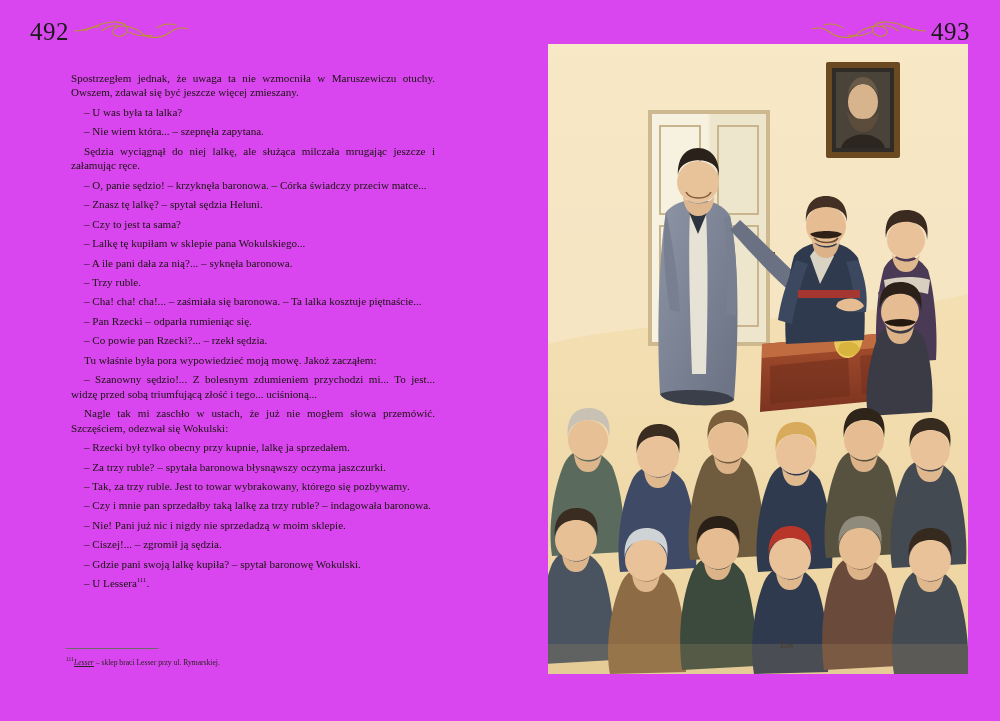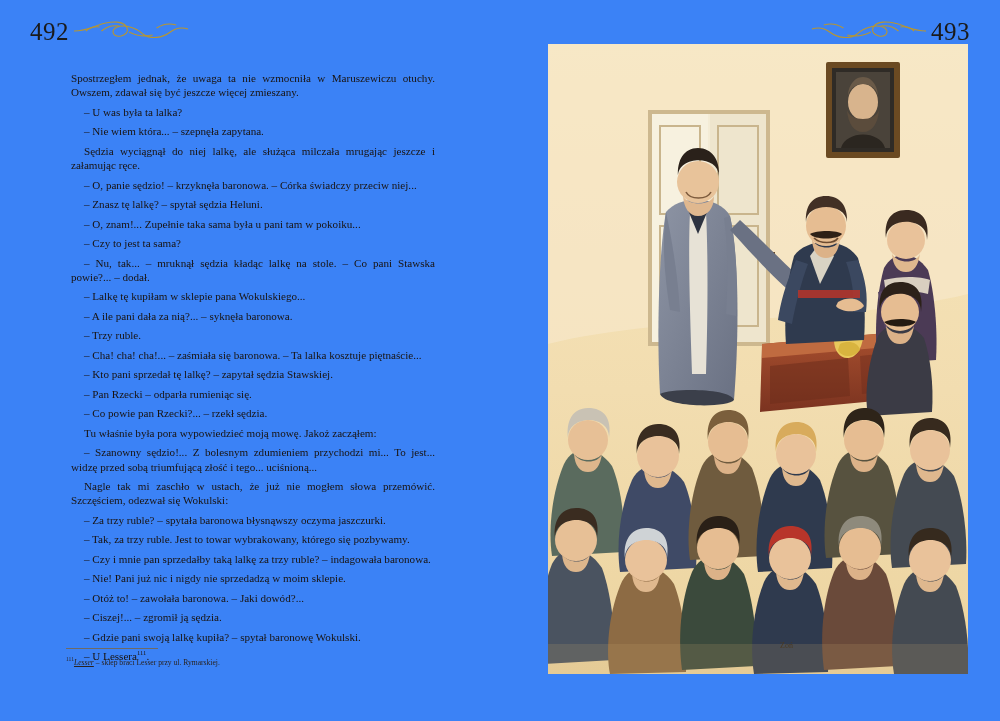--- a/index.html
+++ b/index.html
@@ -10,21 +10,21 @@
   body {
     width: 1000px;
     height: 721px;
     overflow: hidden;
     font-family: "Liberation Serif", serif;
   }
   #page {
     position: relative;
     width: 1000px;
     height: 721px;
-    background: #3b82f6;
+    background: #d946ef;
   }
 
   
   .folio {
     position: absolute;
     top: 18px;
     font-family: "Liberation Serif", serif;
     font-size: 25px;
     color: #1a1a1a;
     letter-spacing: 0.5px;
@@ -133,40 +133,37 @@
       <path d="M86 14 C92 10 100 9 106 11"></path>
       <path d="M14 17 C18 13 24 12 28 13"></path>
     </svg>
   </div>
 
   <div id="textcol">
     <p class="noind">Spostrzegłem jednak, że uwaga ta nie wzmocniła w Maruszewiczu otuchy. Owszem, zdawał się być jeszcze więcej zmieszany.</p>
     <p>– U was była ta lalka?</p>
     <p>– Nie wiem która... – szepnęła zapytana.</p>
     <p>Sędzia wyciągnął do niej lalkę, ale służąca milczała mrugając jeszcze i załamując ręce.</p>
-    <p>– O, panie sędzio! – krzyknęła baronowa. – Córka świadczy przeciw niej...</p>
+    <p>– O, panie sędzio! – krzyknęła baronowa. – Córka świadczy przeciw matce...</p>
     <p>– Znasz tę lalkę? – spytał sędzia Heluni.</p>
-    <p>– O, znam!... Zupełnie taka sama była u pani tam w pokoiku...</p>
     <p>– Czy to jest ta sama?</p>
-    <p>– Nu, tak... – mruknął sędzia kładąc lalkę na stole. – Co pani Stawska powie?... – dodał.</p>
     <p>– Lalkę tę kupiłam w sklepie pana Wokulskiego...</p>
     <p>– A ile pani dała za nią?... – syknęła baronowa.</p>
     <p>– Trzy ruble.</p>
     <p>– Cha! cha! cha!... – zaśmiała się baronowa. – Ta lalka kosztuje piętnaście...</p>
-    <p>– Kto pani sprzedał tę lalkę? – zapytał sędzia Stawskiej.</p>
     <p>– Pan Rzecki – odparła rumieniąc się.</p>
     <p>– Co powie pan Rzecki?... – rzekł sędzia.</p>
     <p>Tu właśnie była pora wypowiedzieć moją mowę. Jakoż zacząłem:</p>
     <p>– Szanowny sędzio!... Z bolesnym zdumieniem przychodzi mi... To jest... widzę przed sobą triumfującą złość i tego... uciśnioną...</p>
     <p>Nagle tak mi zaschło w ustach, że już nie mogłem słowa przemówić. Szczęściem, odezwał się Wokulski:</p>
+    <p>– Rzecki był tylko obecny przy kupnie, lalkę ja sprzedałem.</p>
     <p>– Za trzy ruble? – spytała baronowa błysnąwszy oczyma jaszczurki.</p>
     <p>– Tak, za trzy ruble. Jest to towar wybrakowany, którego się pozbywamy.</p>
     <p>– Czy i mnie pan sprzedałby taką lalkę za trzy ruble? – indagowała baronowa.</p>
     <p>– Nie! Pani już nic i nigdy nie sprzedadzą w moim sklepie.</p>
-    <p>– Otóż to! – zawołała baronowa. – Jaki dowód?...</p>
     <p>– Ciszej!... – zgromił ją sędzia.</p>
     <p>– Gdzie pani swoją lalkę kupiła? – spytał baronowę Wokulski.</p>
     <p><span>– U Lessera</span><sup class="fn">111</sup><span>.</span></p>
   </div>
 
   <div id="footnote-wrap">
     <div id="footnote-rule"></div>
     <div id="footnote"><span class="sup">111</span><span class="it">Lesser</span><span> – sklep braci Lesser przy ul. Rymarskiej.</span></div>
   </div>
 

